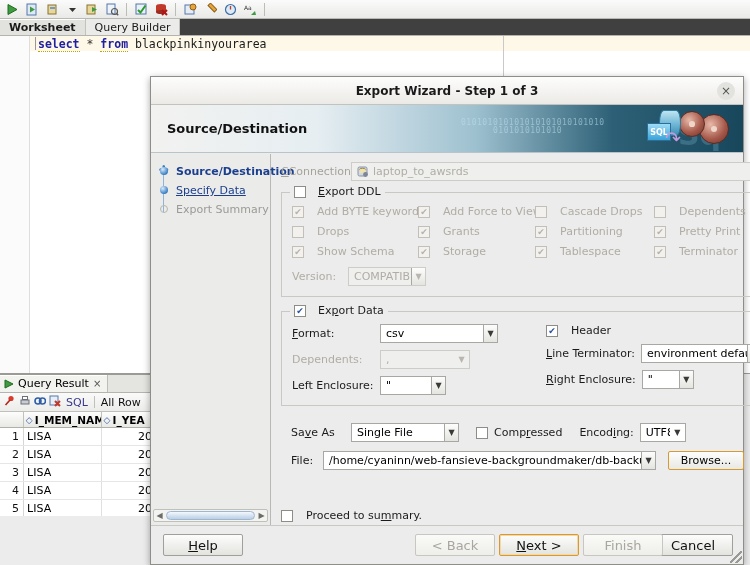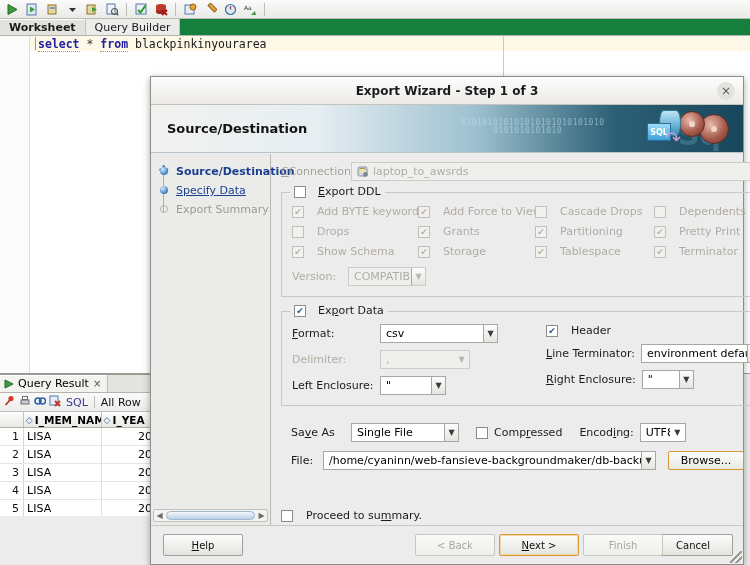--- a/index.html
+++ b/index.html
@@ -18,21 +18,21 @@
     position: absolute; left: 0; top: 0; width: 750px; height: 19px;
     background: linear-gradient(#fbfbfb, #e9e9e7);
     border-bottom: 1px solid #b9b9b4;
     display: flex; align-items: center; padding-left: 3px; gap: 2px;
   }
   .tbtn { width: 18px; height: 17px; display: flex; align-items: center; justify-content: center; }
   .tsep { width: 1px; height: 13px; background: #bdbdb8; margin: 0 3px; }
 
   .tabstrip {
     position: absolute; left: 0; top: 19px; width: 750px; height: 17px;
-    background: #15803d; border-bottom: 1px solid #b4b4ae;
+    background: #404040; border-bottom: 1px solid #b4b4ae;
     display: flex; align-items: stretch;
   }
   .wtab {
     padding: 1px 9px 0 9px; font-size: 11px; color: #1b1b1b;
     display: flex; align-items: center; border-right: 1px solid #c3c3bd;
   }
   .wtab.active { background: #e2e2de; font-weight: bold; box-shadow: inset 0 1px 0 #fff; }
   .wtab.inactive { background: #ebebe9; }
 
   .editor {
@@ -174,21 +174,21 @@
   .cb.dis { border-color: #c2bfb8; background: #f2f1ee; }
   .cb.dis.on::after { color: #b5b2ab; }
   .cbrow { display: flex; align-items: center; gap: 13px; }
 
   .ddlgrid { display: grid; grid-template-columns: 126px 117px 119px 1fr; row-gap: 7px; }
   .dimtxt { color: #b1ada4; }
 
   .btnbar { position: absolute; left: 0; right: 0; bottom: 0; height: 39px;
     border-top: 1px solid #c9c9c3; background: #ececec; }
   .btn { position: absolute; top: 8px; height: 22px; border: 1px solid #a0a09a;
-    background: linear-gradient(#fdfdfd,#e3e3df); font-size: 10px; color: #111;
+    background: linear-gradient(#fdfdfd,#e3e3df); font-size: 13px; color: #111;
     display: flex; align-items: center; justify-content: center; border-radius: 2px; }
   .btn.dis { color: #a9a69f; border-color: #c9c6bf; background: linear-gradient(#fafaf8,#eeeeea); }
   .btn.focus { border: 1px solid #d79a33; box-shadow: 0 0 0 1px #f3d7a4 inset; }
 
   .browsebtn { width: 76px; height: 19px; border: 1px solid #d79a33;
     background: linear-gradient(#fdfdfd,#e8e8e4); font-size: 11px;
     display: flex; align-items: center; justify-content: center; border-radius: 2px; }
 
   .resizer { position: absolute; right: 1px; bottom: 1px; width: 12px; height: 12px;
     background:
@@ -546,21 +546,21 @@
           <div style="display:flex; gap:16px;">
             <div style="flex:0 0 238px;">
               <div class="row">
                 <span class="lbl" style="width:82px;"><span class="u">F</span>ormat:</span>
                 <span class="combo btnarr" style="width:118px;">
                   <span class="cval">csv</span>
                   <span class="carr">▼</span>
                 </span>
               </div>
               <div class="row" style="margin-top:7px;">
-                <span class="lbl dimtxt" style="width:82px;">Delimiter:</span>
+                <span class="lbl dimtxt" style="width:82px;">Dependents:</span>
                 <span class="combo disabled" style="width:90px;">
                   <span class="cval">,</span>
                   <span class="carr">▼</span>
                 </span>
               </div>
               <div class="row" style="margin-top:7px;">
                 <span class="lbl" style="width:82px;">Left Enclosure:</span>
                 <span class="combo btnarr" style="width:66px;">
                   <span class="cval">"</span>
                   <span class="carr">▼</span>

